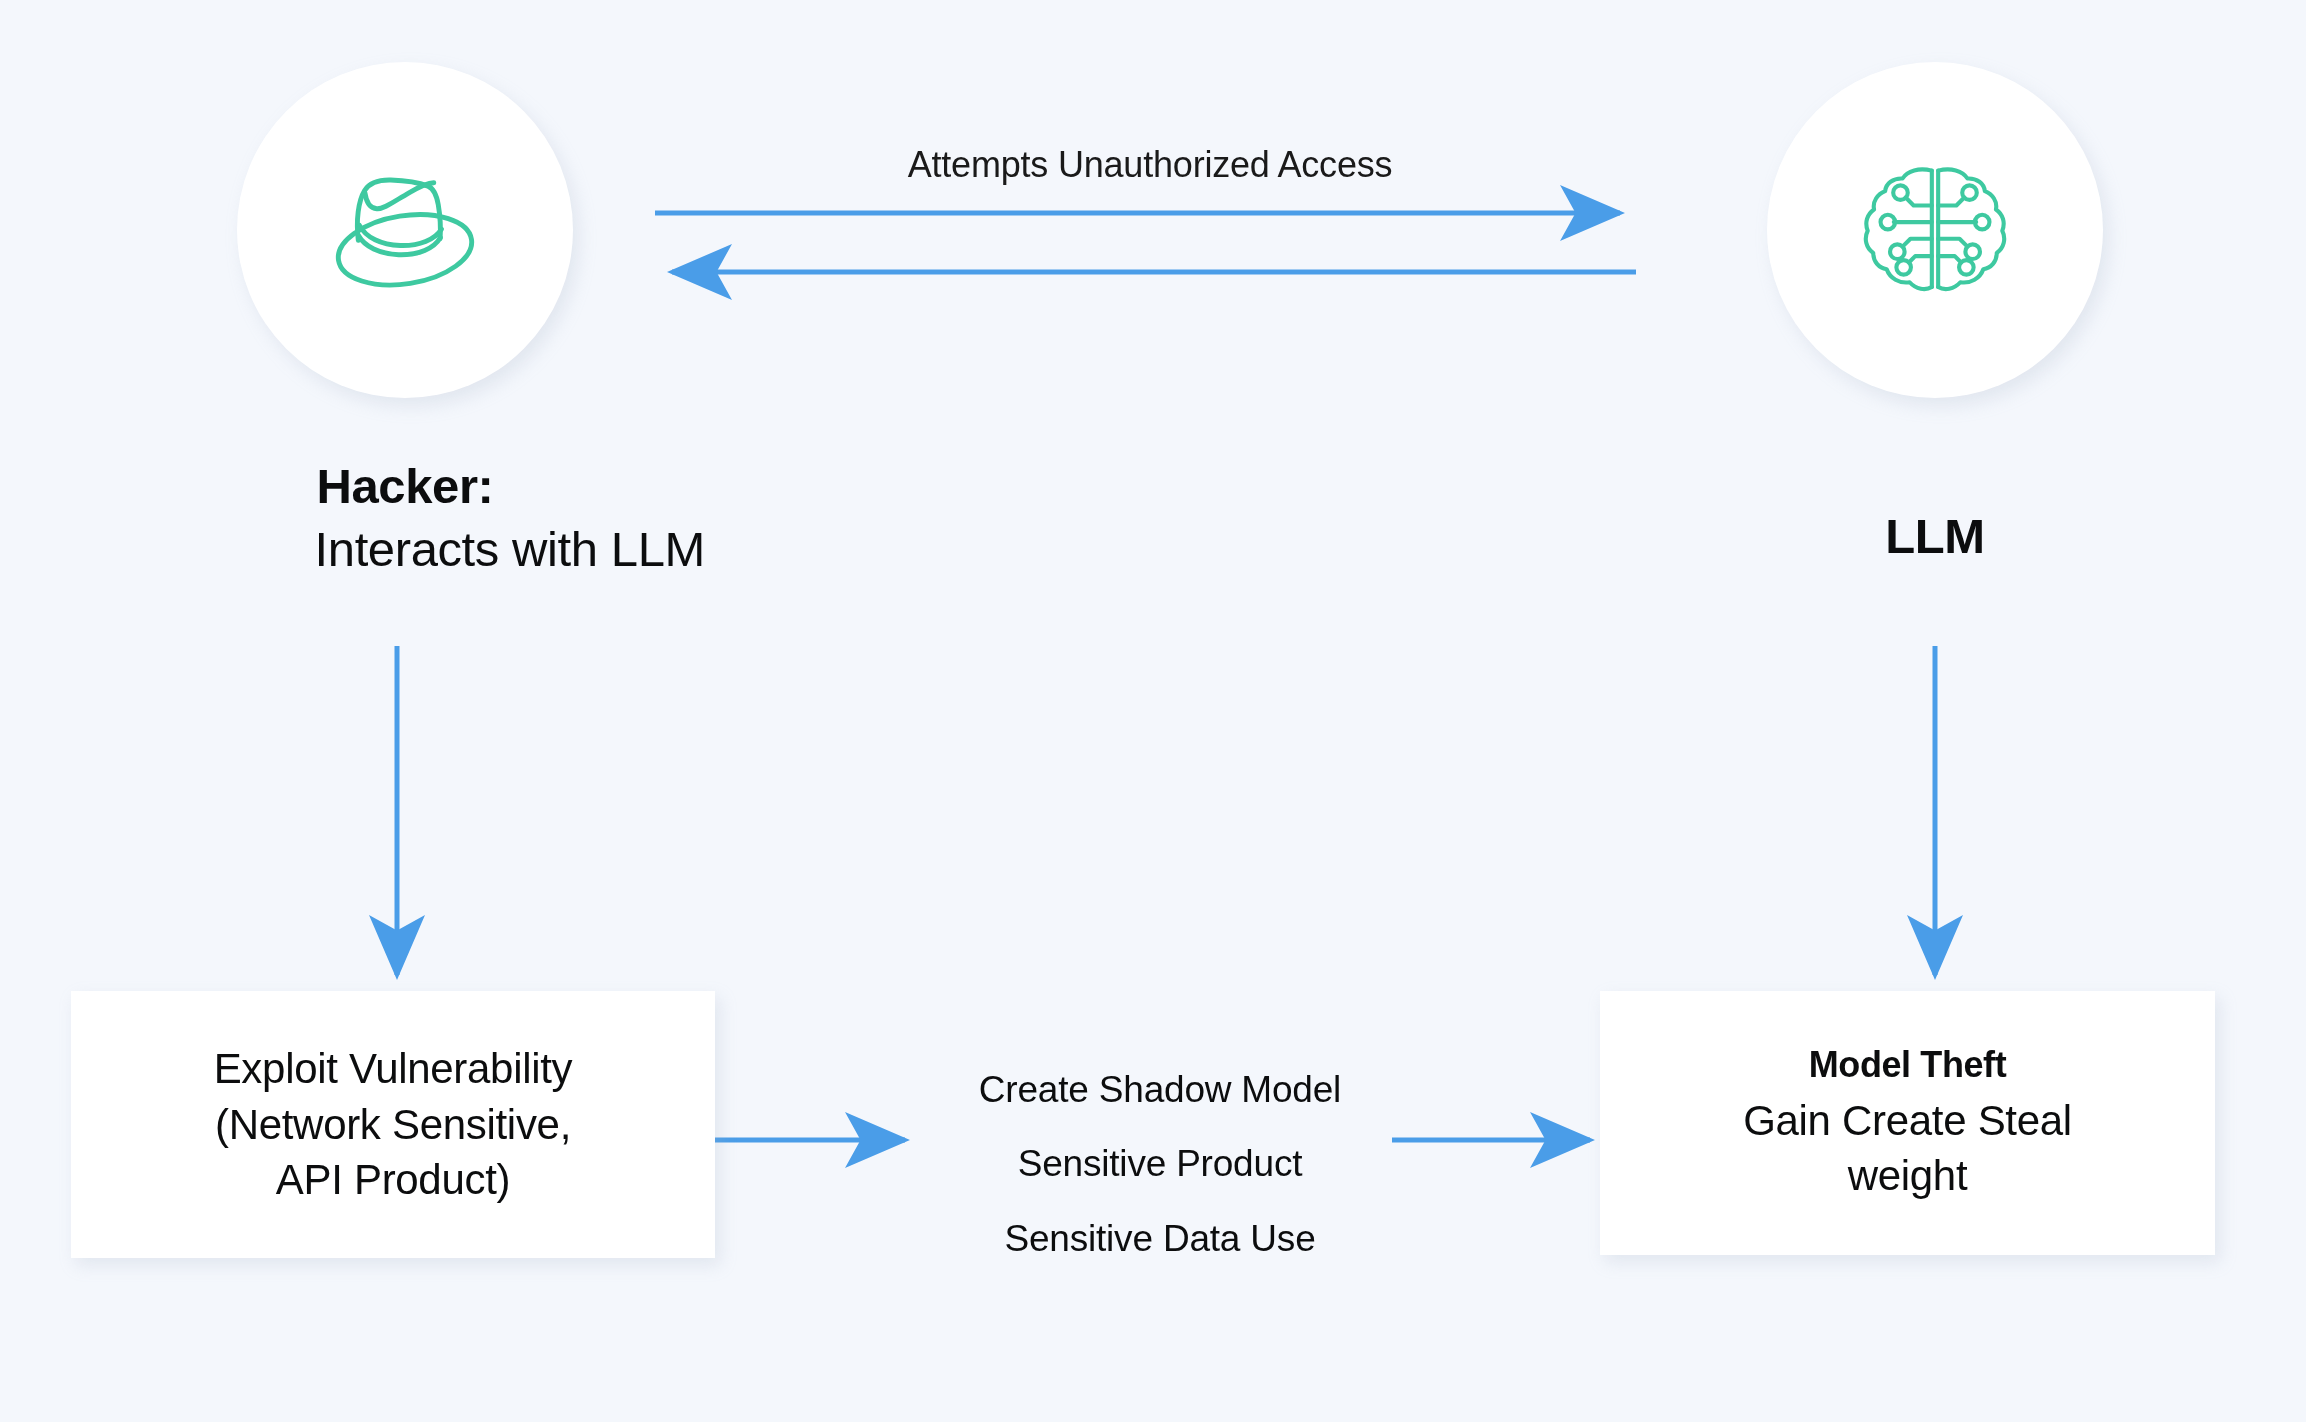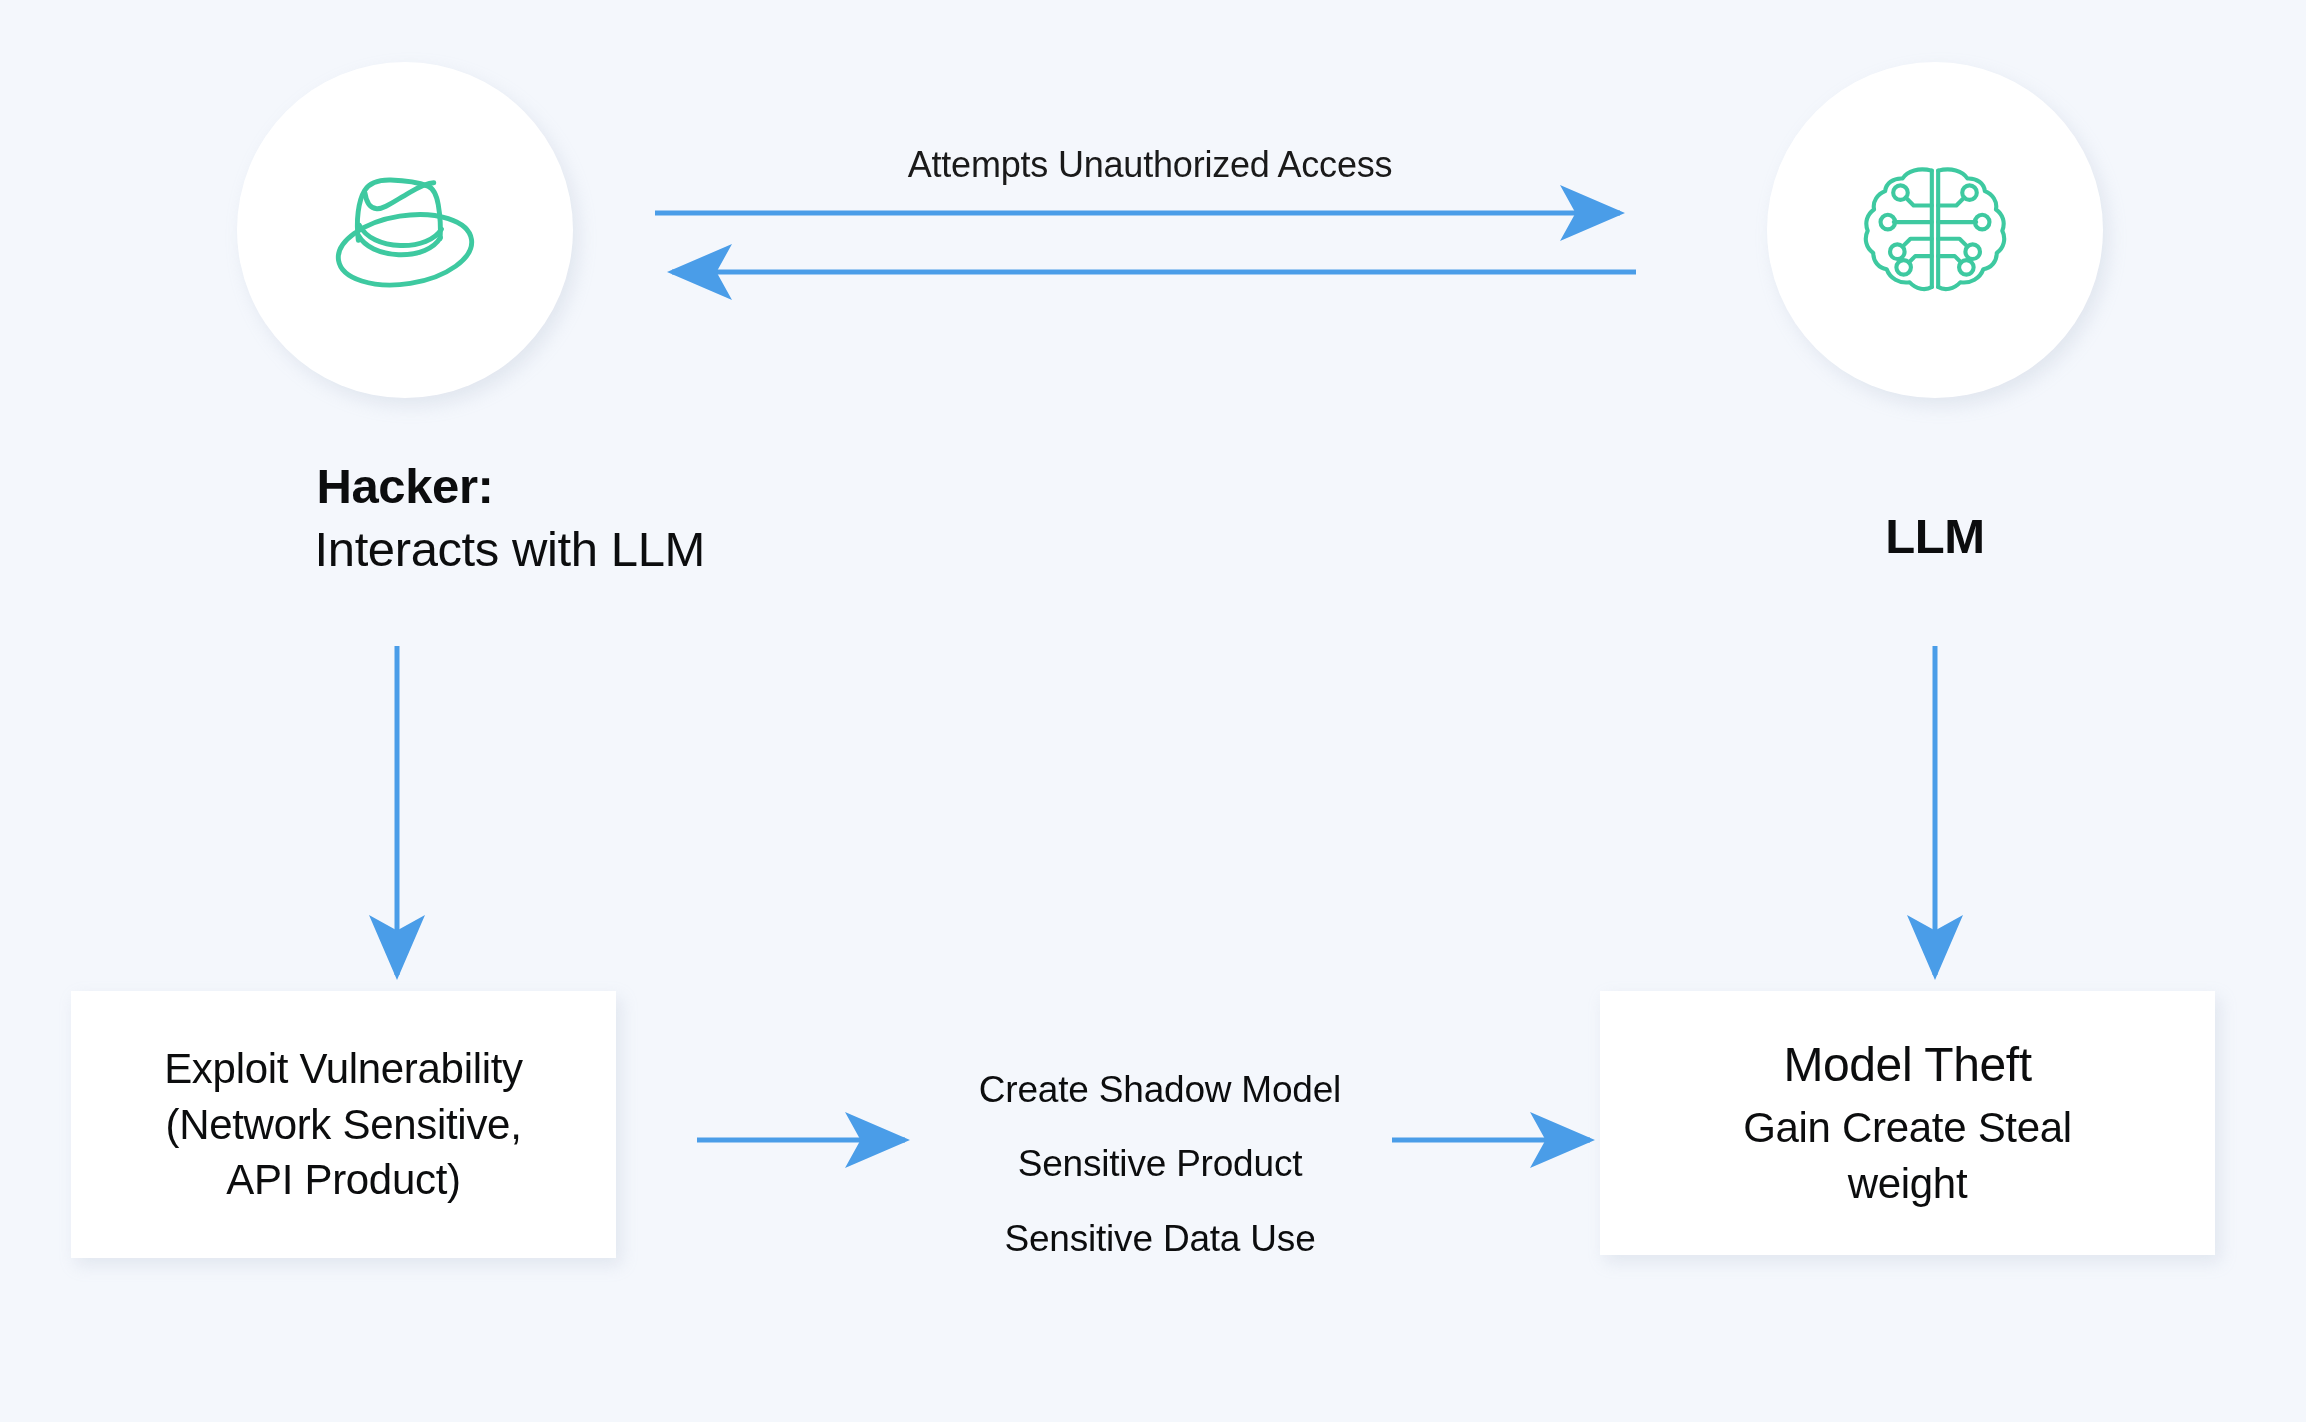--- a/index.html
+++ b/index.html
@@ -89,37 +89,37 @@
     box-shadow: 5px 7px 16px rgba(160, 172, 196, 0.22);
     display: flex;
     flex-direction: column;
     align-items: center;
     justify-content: center;
     text-align: center;
     color: #0c0d0e;
   }
   #exploit-box {
     left: 71px; top: 991px;
-    width: 545px; height: 267px;
+    width: 644px; height: 267px;
   }
   #theft-box {
     left: 1600px; top: 991px;
     width: 615px; height: 264px;
   }
   .box-line {
     display: block;
     font-size: 42px;
     font-weight: 400;
     line-height: 1.33;
     letter-spacing: -0.3px;
   }
   .box-line-bold {
     display: block;
-    font-size: 48px;
-    font-weight: 400;
+    font-size: 36px;
+    font-weight: 700;
     line-height: 1.3;
     letter-spacing: -0.4px;
     margin-bottom: 4px;
   }
 
   
   #middle-note {
     position: absolute;
     left: 900px;
     top: 1043px;

